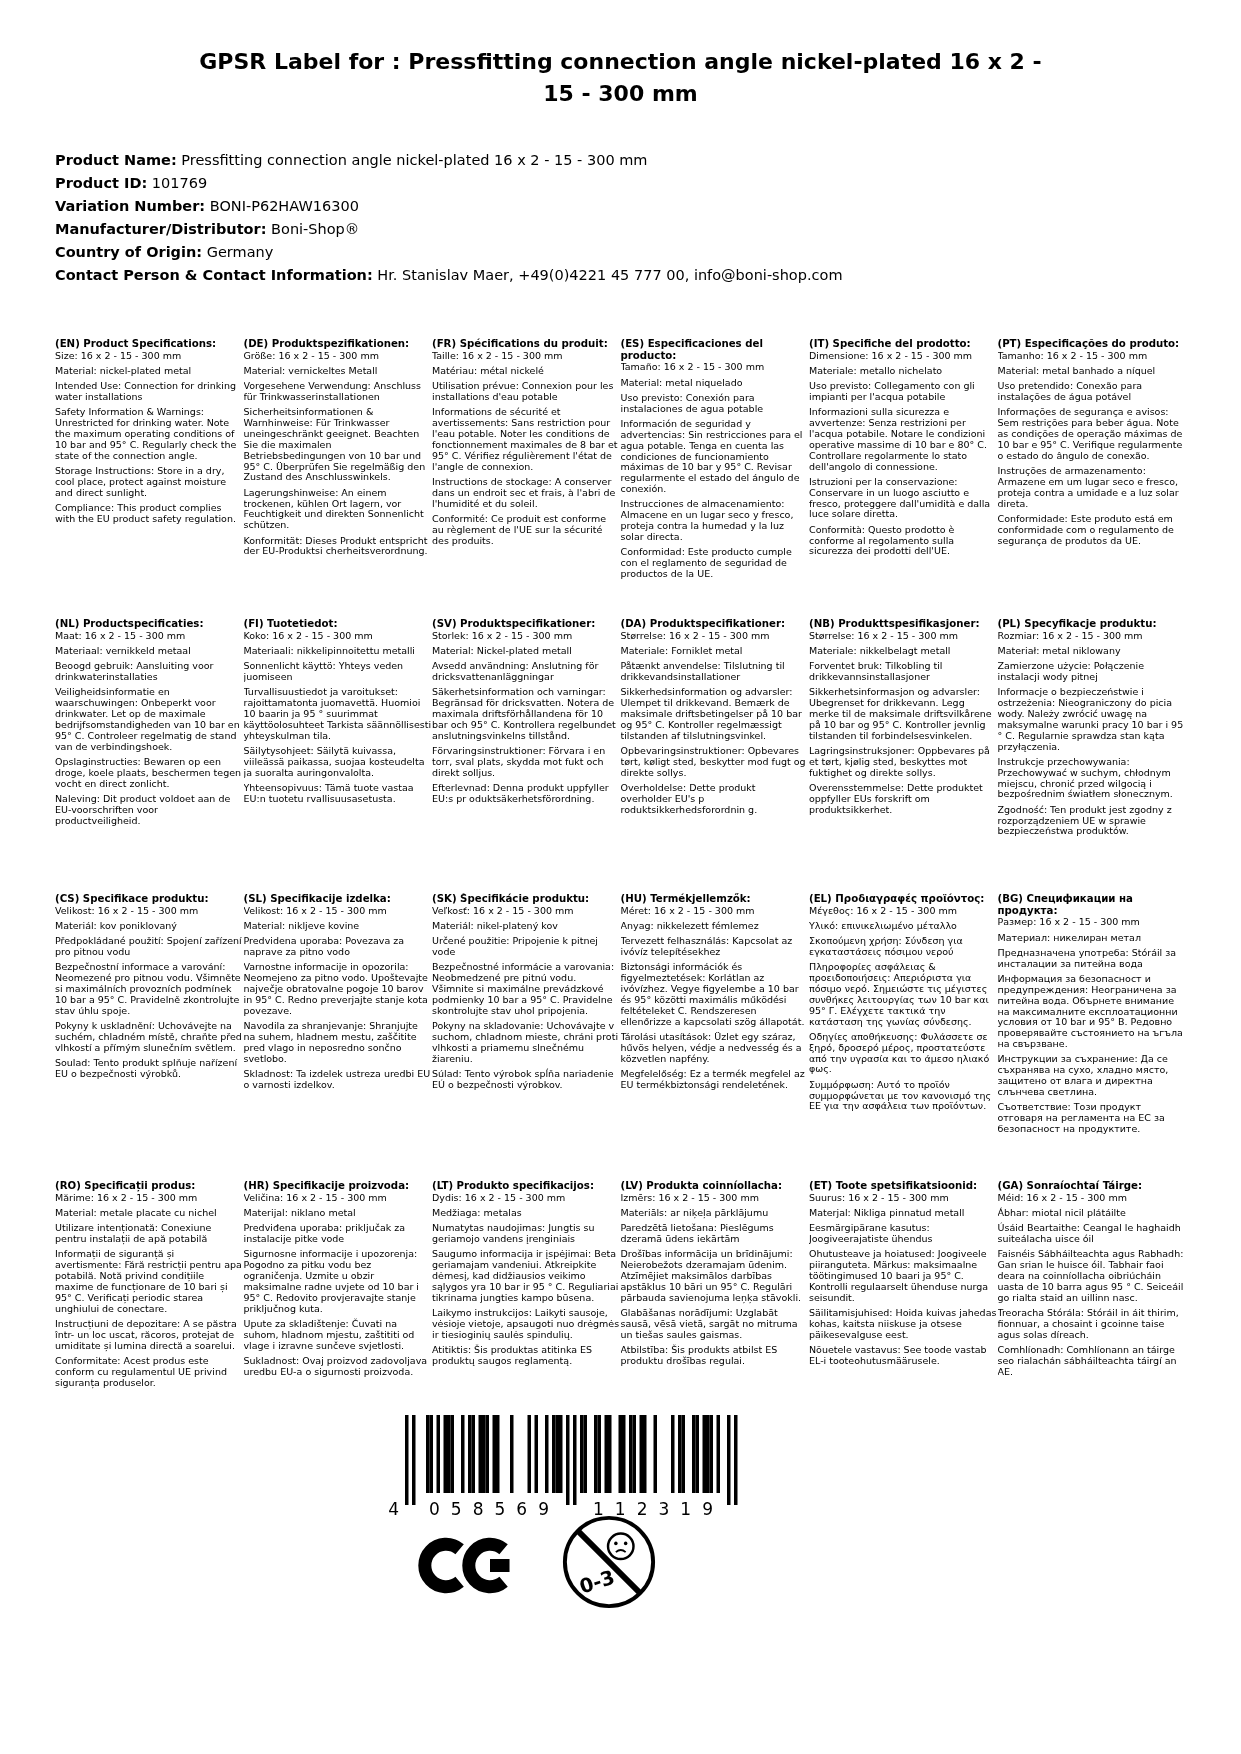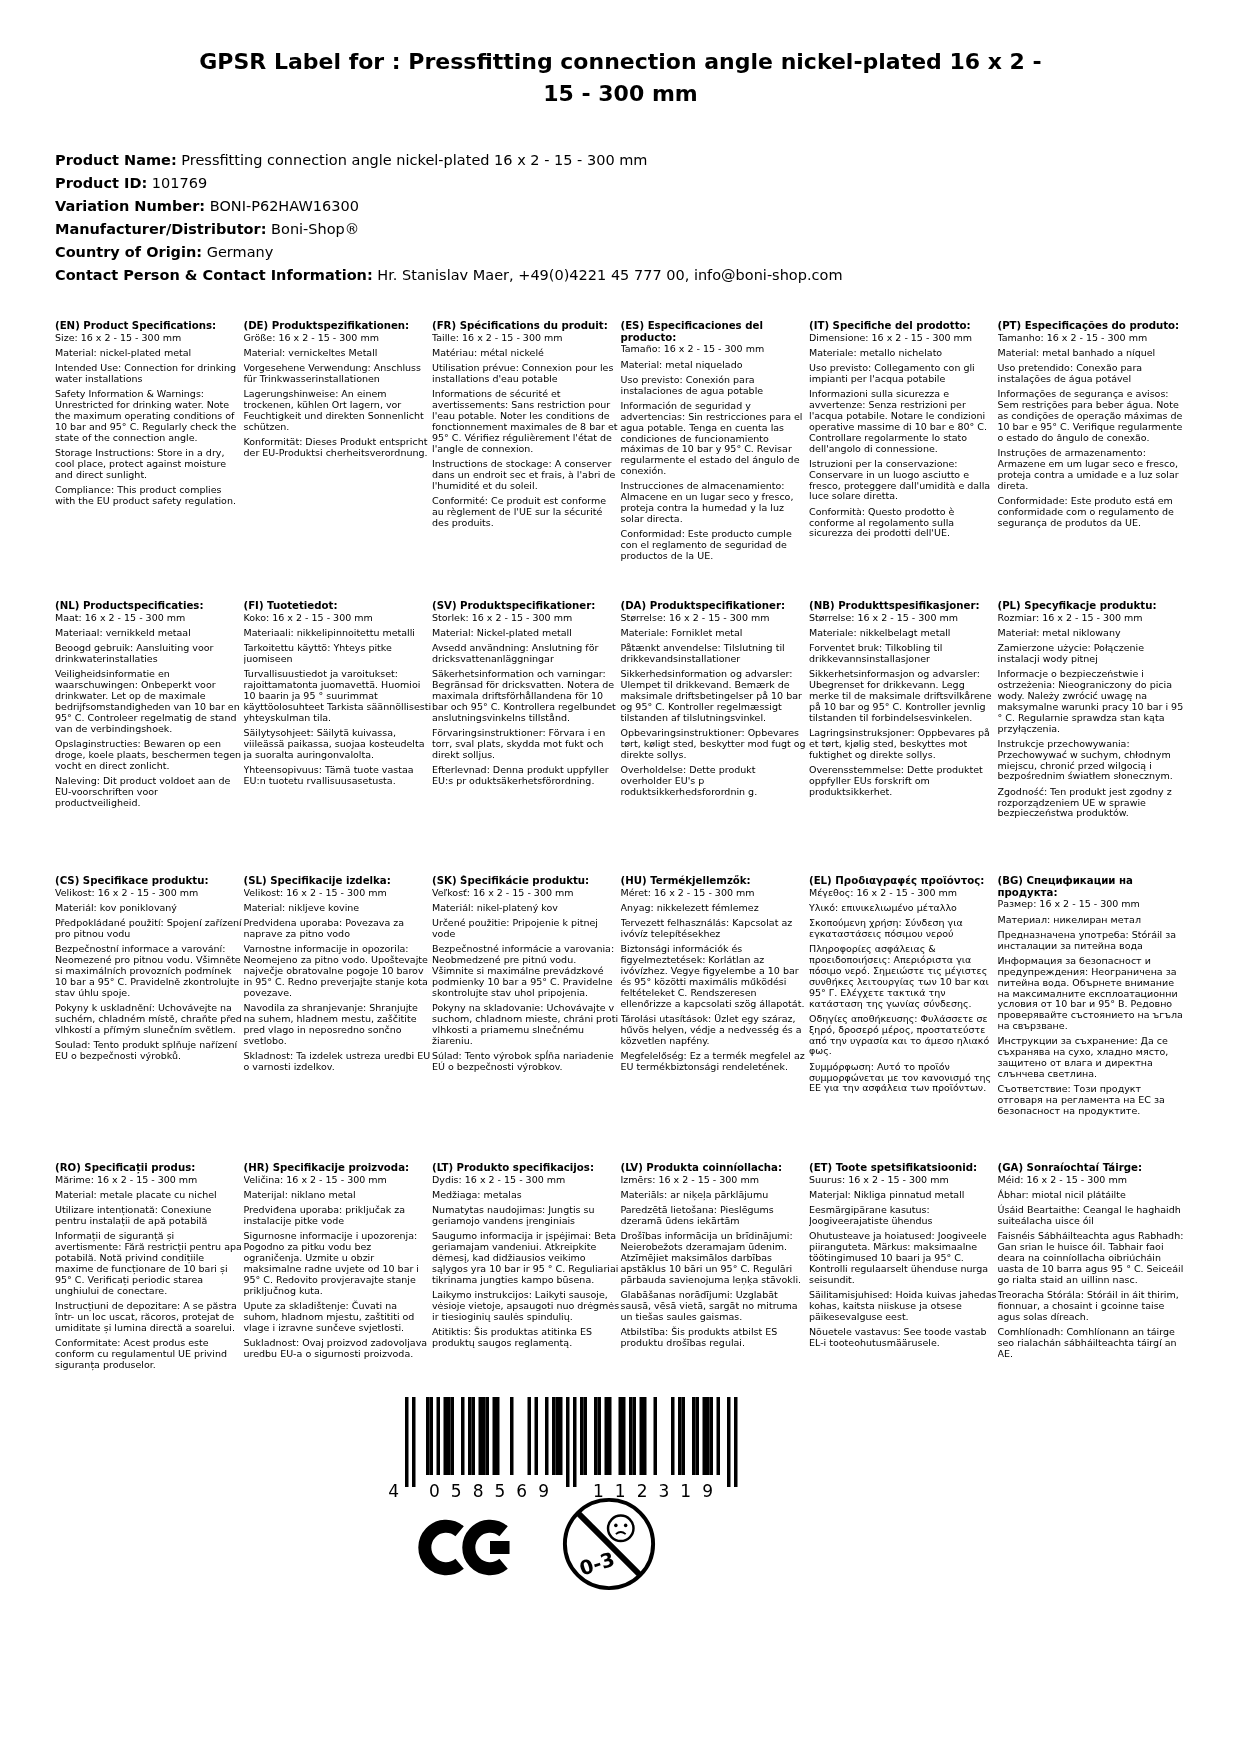--- a/index.html
+++ b/index.html
@@ -3,21 +3,21 @@
 <meta charset="utf-8">
 <style>
   html,body{margin:0;padding:0;background:#fff;}
   body{width:1241px;min-height:1754px;font-family:"DejaVu Sans",sans-serif;color:#000;}
   .page{width:1241px;min-height:1754px;box-sizing:border-box;padding:46px 55px 20px 55px;position:relative;}
   .title{font-size:22px;font-weight:bold;text-align:center;line-height:1.45;max-width:880px;margin:0 auto 40px auto;}
   .product-info{margin:0 0 0 0;}
   .info-line{font-size:14.5px;line-height:1.45;margin:0 0 2px 0;}
   .info-label{font-weight:bold;text-align:right;}
   .info-value{font-weight:normal;}
-  .lang-grid{margin-top:34px;display:grid;grid-template-columns:repeat(6,1fr);grid-template-rows:280px 275px 287px auto;}
+  .lang-grid{margin-top:52px;display:grid;grid-template-columns:repeat(6,1fr);grid-template-rows:280px 275px 287px auto;}
   .lang-cell{font-size:9.5px;line-height:1.14;overflow:hidden;}
   .lang-header{font-weight:bold;font-size:10.2px;line-height:1.15;margin:0 0 1px 0;}
   .lang-p{margin:0 0 4.5px 0;}
   .footer{position:relative;height:300px;margin-top:12px;}
   .barcode{position:absolute;left:330px;top:8px;}
   .ce-mark{position:absolute;left:363px;top:132px;}
   .age-symbol{position:absolute;left:505px;top:108px;}
   svg{display:block;}
   .bc-text{font-family:"DejaVu Sans",sans-serif;font-size:17px;fill:#000;}
 </style>
@@ -69,20 +69,21 @@
         <p class="lang-p">Safety Information &amp; Warnings: Unrestricted for drinking water. Note the maximum operating conditions of 10 bar and 95° C. Regularly check the state of the connection angle.</p>
         <p class="lang-p">Storage Instructions: Store in a dry, cool place, protect against moisture and direct sunlight.</p>
         <p class="lang-p">Compliance: This product complies with the EU product safety regulation.</p>
       </div>
 
   <div class="lang-cell">
     <div class="lang-header">(DE) Produktspezifikationen:</div>
   <p class="lang-p">Größe: 16 x 2 - 15 - 300 mm</p>
         <p class="lang-p">Material: vernickeltes Metall</p>
         <p class="lang-p">Vorgesehene Verwendung: Anschluss für Trinkwasserinstallationen</p>
+        <p class="lang-p">Sicherheitsinformationen &amp; Warnhinweise: Für Trinkwasser uneingeschränkt geeignet. Beachten Sie die maximalen Betriebsbedingungen von 10 bar und 95° C. Überprüfen Sie regelmäßig den Zustand des Anschlusswinkels.</p>
         <p class="lang-p">Lagerungshinweise: An einem trockenen, kühlen Ort lagern, vor Feuchtigkeit und direkten Sonnenlicht schützen.</p>
         <p class="lang-p">Konformität: Dieses Produkt entspricht der EU-Produktsi cherheitsverordnung.</p>
       </div>
 
   <div class="lang-cell">
     <div class="lang-header">(FR) Spécifications du produit:</div>
   <p class="lang-p">Taille: 16 x 2 - 15 - 300 mm</p>
         <p class="lang-p">Matériau: métal nickelé</p>
         <p class="lang-p">Utilisation prévue: Connexion pour les installations d'eau potable</p>
         <p class="lang-p">Informations de sécurité et avertissements: Sans restriction pour l'eau potable. Noter les conditions de fonctionnement maximales de 8 bar et 95° C. Vérifiez régulièrement l'état de l'angle de connexion.</p>
@@ -127,21 +128,21 @@
         <p class="lang-p">Beoogd gebruik: Aansluiting voor drinkwaterinstallaties</p>
         <p class="lang-p">Veiligheidsinformatie en waarschuwingen: Onbeperkt voor drinkwater. Let op de maximale bedrijfsomstandigheden van 10 bar en 95° C. Controleer regelmatig de stand van de verbindingshoek.</p>
         <p class="lang-p">Opslaginstructies: Bewaren op een droge, koele plaats, beschermen tegen vocht en direct zonlicht.</p>
         <p class="lang-p">Naleving: Dit product voldoet aan de EU-voorschriften voor productveiligheid.</p>
       </div>
 
   <div class="lang-cell">
     <div class="lang-header">(FI) Tuotetiedot:</div>
   <p class="lang-p">Koko: 16 x 2 - 15 - 300 mm</p>
         <p class="lang-p">Materiaali: nikkelipinnoitettu metalli</p>
-        <p class="lang-p">Tarkoitettu käyttö: Yhteys pitke juomiseen</p>
+        <p class="lang-p">Sonnenlicht käyttö: Yhteys veden juomiseen</p>
         <p class="lang-p">Turvallisuustiedot ja varoitukset: rajoittamatonta juomavettä. Huomioi 10 baarin ja 95 ° suurimmat käyttöolosuhteet Tarkista säännöllisesti yhteyskulman tila.</p>
         <p class="lang-p">Säilytysohjeet: Säilytä kuivassa, viileässä paikassa, suojaa kosteudelta ja suoralta auringonvalolta.</p>
         <p class="lang-p">Yhteensopivuus: Tämä tuote vastaa EU:n tuotetu rvallisuusasetusta.</p>
       </div>
 
   <div class="lang-cell">
     <div class="lang-header">(SV) Produktspecifikationer:</div>
   <p class="lang-p">Storlek: 16 x 2 - 15 - 300 mm</p>
         <p class="lang-p">Material: Nickel-plated metall</p>
         <p class="lang-p">Avsedd användning: Anslutning för dricksvattenanläggningar</p>

